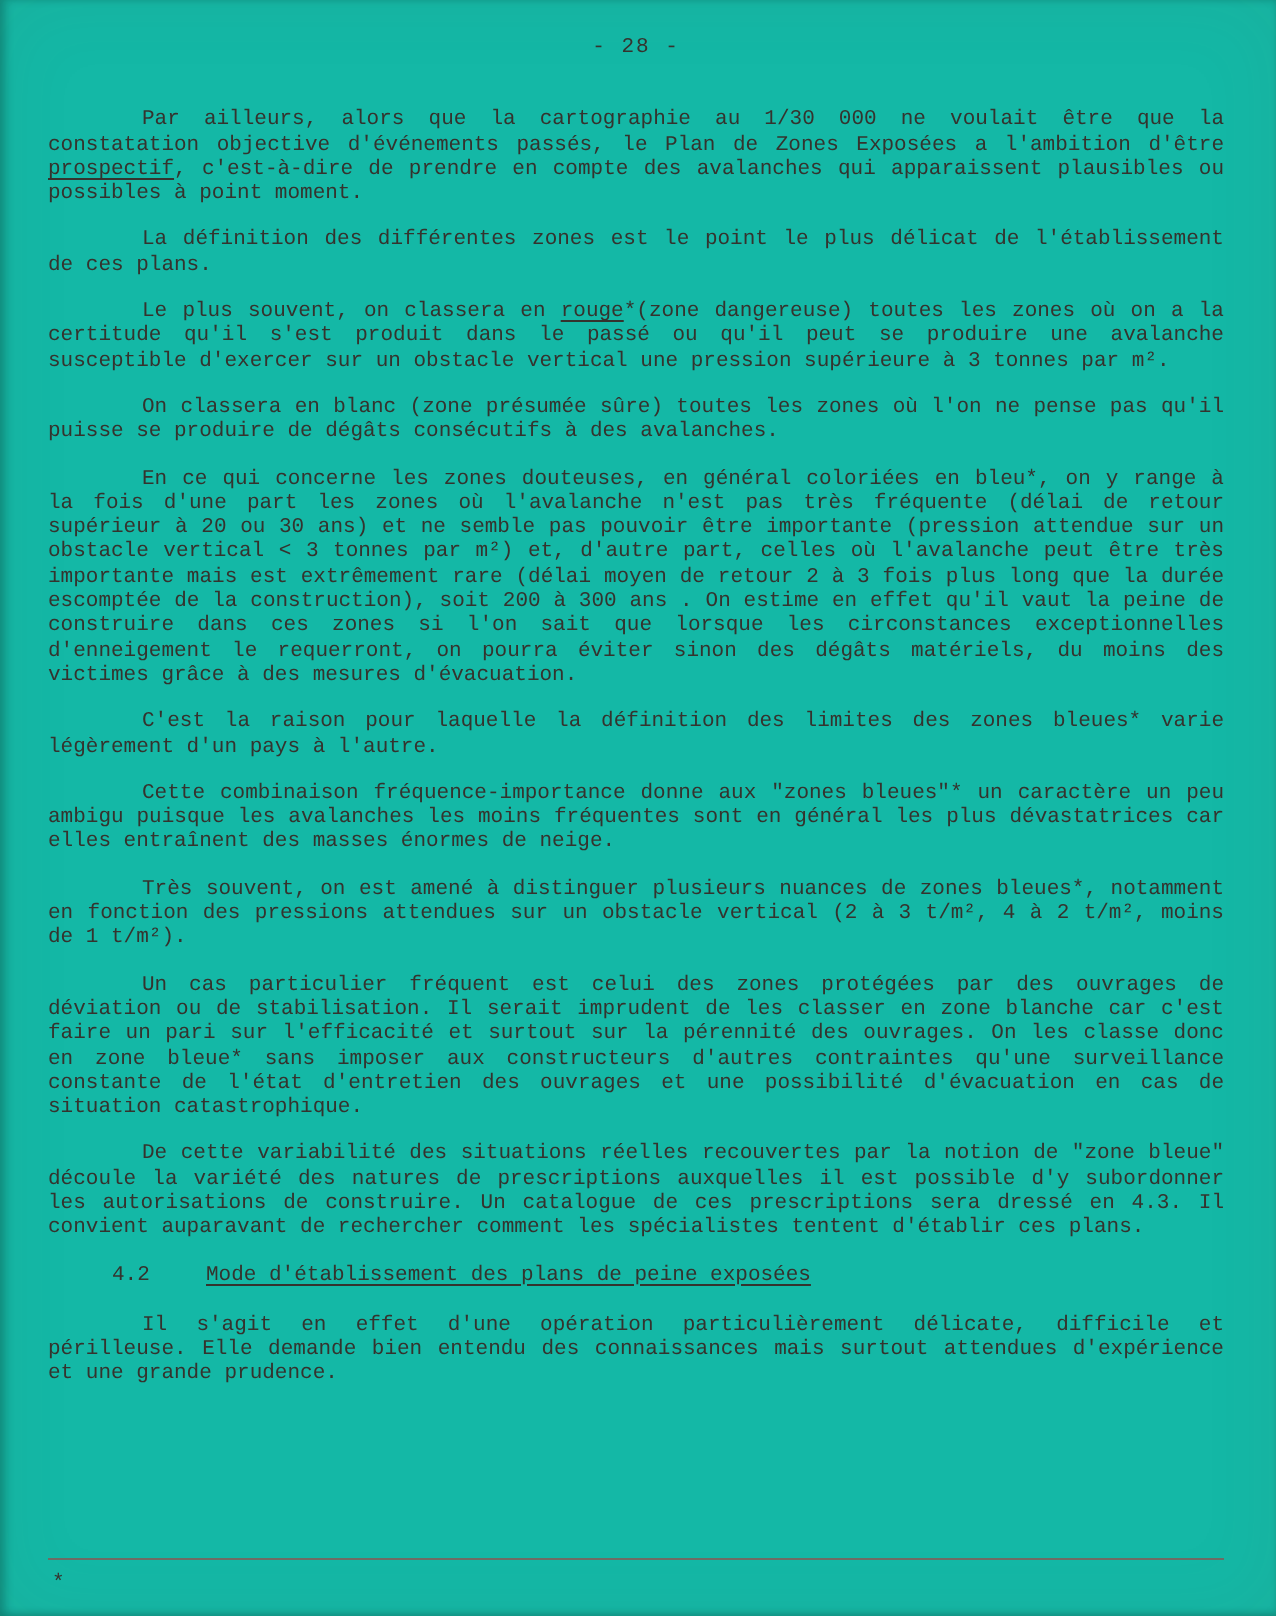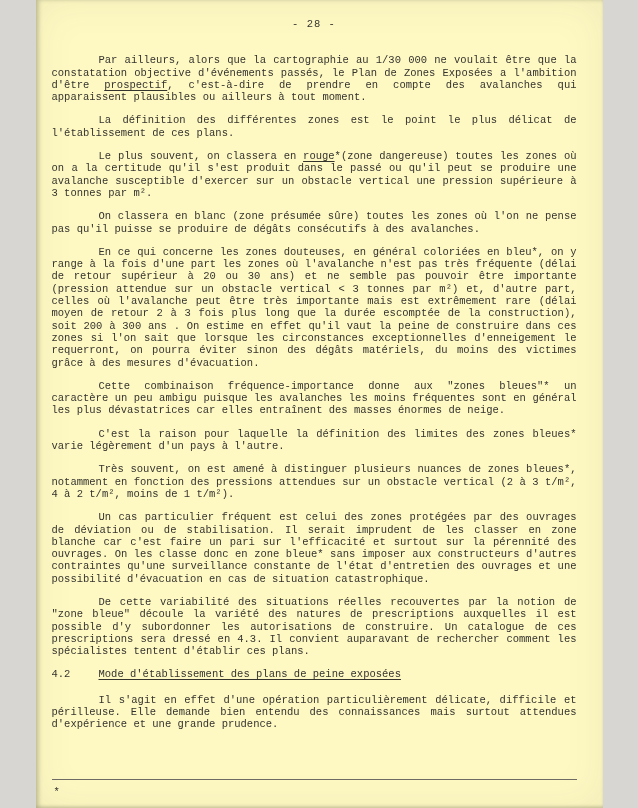--- a/index.html
+++ b/index.html
@@ -2,30 +2,30 @@
 <html lang="fr"><head>
 <meta charset="utf-8">
 <style>
   html, body {
     margin: 0;
     padding: 0;
     background: #d8d6d2;
   }
   .page {
     position: relative;
-    width: 567px;
+    width: 638px;
     height: 808px;
     box-sizing: border-box;
     margin: 0 auto;
-    background: #fef9c3;
+    background: #14b8a6;
     color: #35332e;
     font-family: "Liberation Mono", "DejaVu Sans Mono", monospace;
     font-size: 10.5px;
     line-height: 12.3px;
-    padding: 14px 26px 10px 16px;
+    padding: 14px 26px 10px 24px;
     overflow: hidden;
     display: flex;
     flex-direction: column;
     box-shadow: inset 3px 0 4px rgba(0,0,0,0.18), inset 0 -2px 3px rgba(0,0,0,0.10), inset 0 0 40px rgba(90,85,70,0.08);
   }
   .page-number {
     text-align: center;
     margin: 4px 0 24px 0;
     letter-spacing: 1px;
   }
@@ -41,20 +41,21 @@
     text-decoration: underline;
     text-underline-offset: 2px;
   }
   .section-heading {
     margin: 2px 0 13px 0;
     text-align: left;
   }
   .sec-num {
     display: inline-block;
     width: 47px;
+    margin-left: 32px;
   }
   .footnote {
     flex: 0 0 auto;
     border-top: 1px solid #6e6b64;
     padding-top: 6px;
     display: flex;
     align-items: flex-start;
   }
   .fn-marker {
     flex: 0 0 20px;
@@ -69,33 +70,33 @@
 </style>
 </head>
 <body>
 
 <div class="page">
 
   <div class="page-number">- 28 -</div>
 
   <div class="content">
 
-    <p class="para"><span>Par ailleurs, alors que la cartographie au 1/30 000 ne voulait être que la constatation objective d'événements passés, le Plan de Zones Exposées a l'ambition d'être </span><span class="u">prospectif</span><span>, c'est-à-dire de prendre en compte des avalanches qui apparaissent plausibles ou ailleurs à tout moment.</span></p>
+    <p class="para"><span>Par ailleurs, alors que la cartographie au 1/30 000 ne voulait être que la constatation objective d'événements passés, le Plan de Zones Exposées a l'ambition d'être </span><span class="u">prospectif</span><span>, c'est-à-dire de prendre en compte des avalanches qui apparaissent plausibles ou possibles à point moment.</span></p>
 
     <p class="para">La définition des différentes zones est le point le plus délicat de l'établissement de ces plans.</p>
 
     <p class="para"><span>Le plus souvent, on classera en </span><span class="u">rouge</span><span>*(zone dangereuse) toutes les zones où on a la certitude qu'il s'est produit dans le passé ou qu'il peut se produire une avalanche susceptible d'exercer sur un obstacle vertical une pression supérieure à 3 tonnes par m².</span></p>
 
     <p class="para">On classera en blanc (zone présumée sûre) toutes les zones où l'on ne pense pas qu'il puisse se produire de dégâts consécutifs à des avalanches.</p>
 
     <p class="para">En ce qui concerne les zones douteuses, en général coloriées en bleu*, on y range à la fois d'une part les zones où l'avalanche n'est pas très fréquente (délai de retour supérieur à 20 ou 30 ans) et ne semble pas pouvoir être importante (pression attendue sur un obstacle vertical &lt; 3 tonnes par m²) et, d'autre part, celles où l'avalanche peut être très importante mais est extrêmement rare (délai moyen de retour 2 à 3 fois plus long que la durée escomptée de la construction), soit 200 à 300 ans . On estime en effet qu'il vaut la peine de construire dans ces zones si l'on sait que lorsque les circonstances exceptionnelles d'enneigement le requerront, on pourra éviter sinon des dégâts matériels, du moins des victimes grâce à des mesures d'évacuation.</p>
 
+    <p class="para">C'est la raison pour laquelle la définition des limites des zones bleues* varie légèrement d'un pays à l'autre.</p>
+
     <p class="para">Cette combinaison fréquence-importance donne aux "zones bleues"* un caractère un peu ambigu puisque les avalanches les moins fréquentes sont en général les plus dévastatrices car elles entraînent des masses énormes de neige.</p>
-
-    <p class="para">C'est la raison pour laquelle la définition des limites des zones bleues* varie légèrement d'un pays à l'autre.</p>
 
     <p class="para">Très souvent, on est amené à distinguer plusieurs nuances de zones bleues*, notamment en fonction des pressions attendues sur un obstacle vertical (2 à 3 t/m², 4 à 2 t/m², moins de 1 t/m²).</p>
 
     <p class="para">Un cas particulier fréquent est celui des zones protégées par des ouvrages de déviation ou de stabilisation. Il serait imprudent de les classer en zone blanche car c'est faire un pari sur l'efficacité et surtout sur la pérennité des ouvrages. On les classe donc en zone bleue* sans imposer aux constructeurs d'autres contraintes qu'une surveillance constante de l'état d'entretien des ouvrages et une possibilité d'évacuation en cas de situation catastrophique.</p>
 
     <p class="para">De cette variabilité des situations réelles recouvertes par la notion de "zone bleue" découle la variété des natures de prescriptions auxquelles il est possible d'y subordonner les autorisations de construire. Un catalogue de ces prescriptions sera dressé en 4.3. Il convient auparavant de rechercher comment les spécialistes tentent d'établir ces plans.</p>
 
     <p class="section-heading"><span class="sec-num">4.2</span><span class="u">Mode d'établissement des plans de peine exposées</span></p>
 
     <p class="para">Il s'agit en effet d'une opération particulièrement délicate, difficile et périlleuse. Elle demande bien entendu des connaissances mais surtout attendues d'expérience et une grande prudence.</p>

